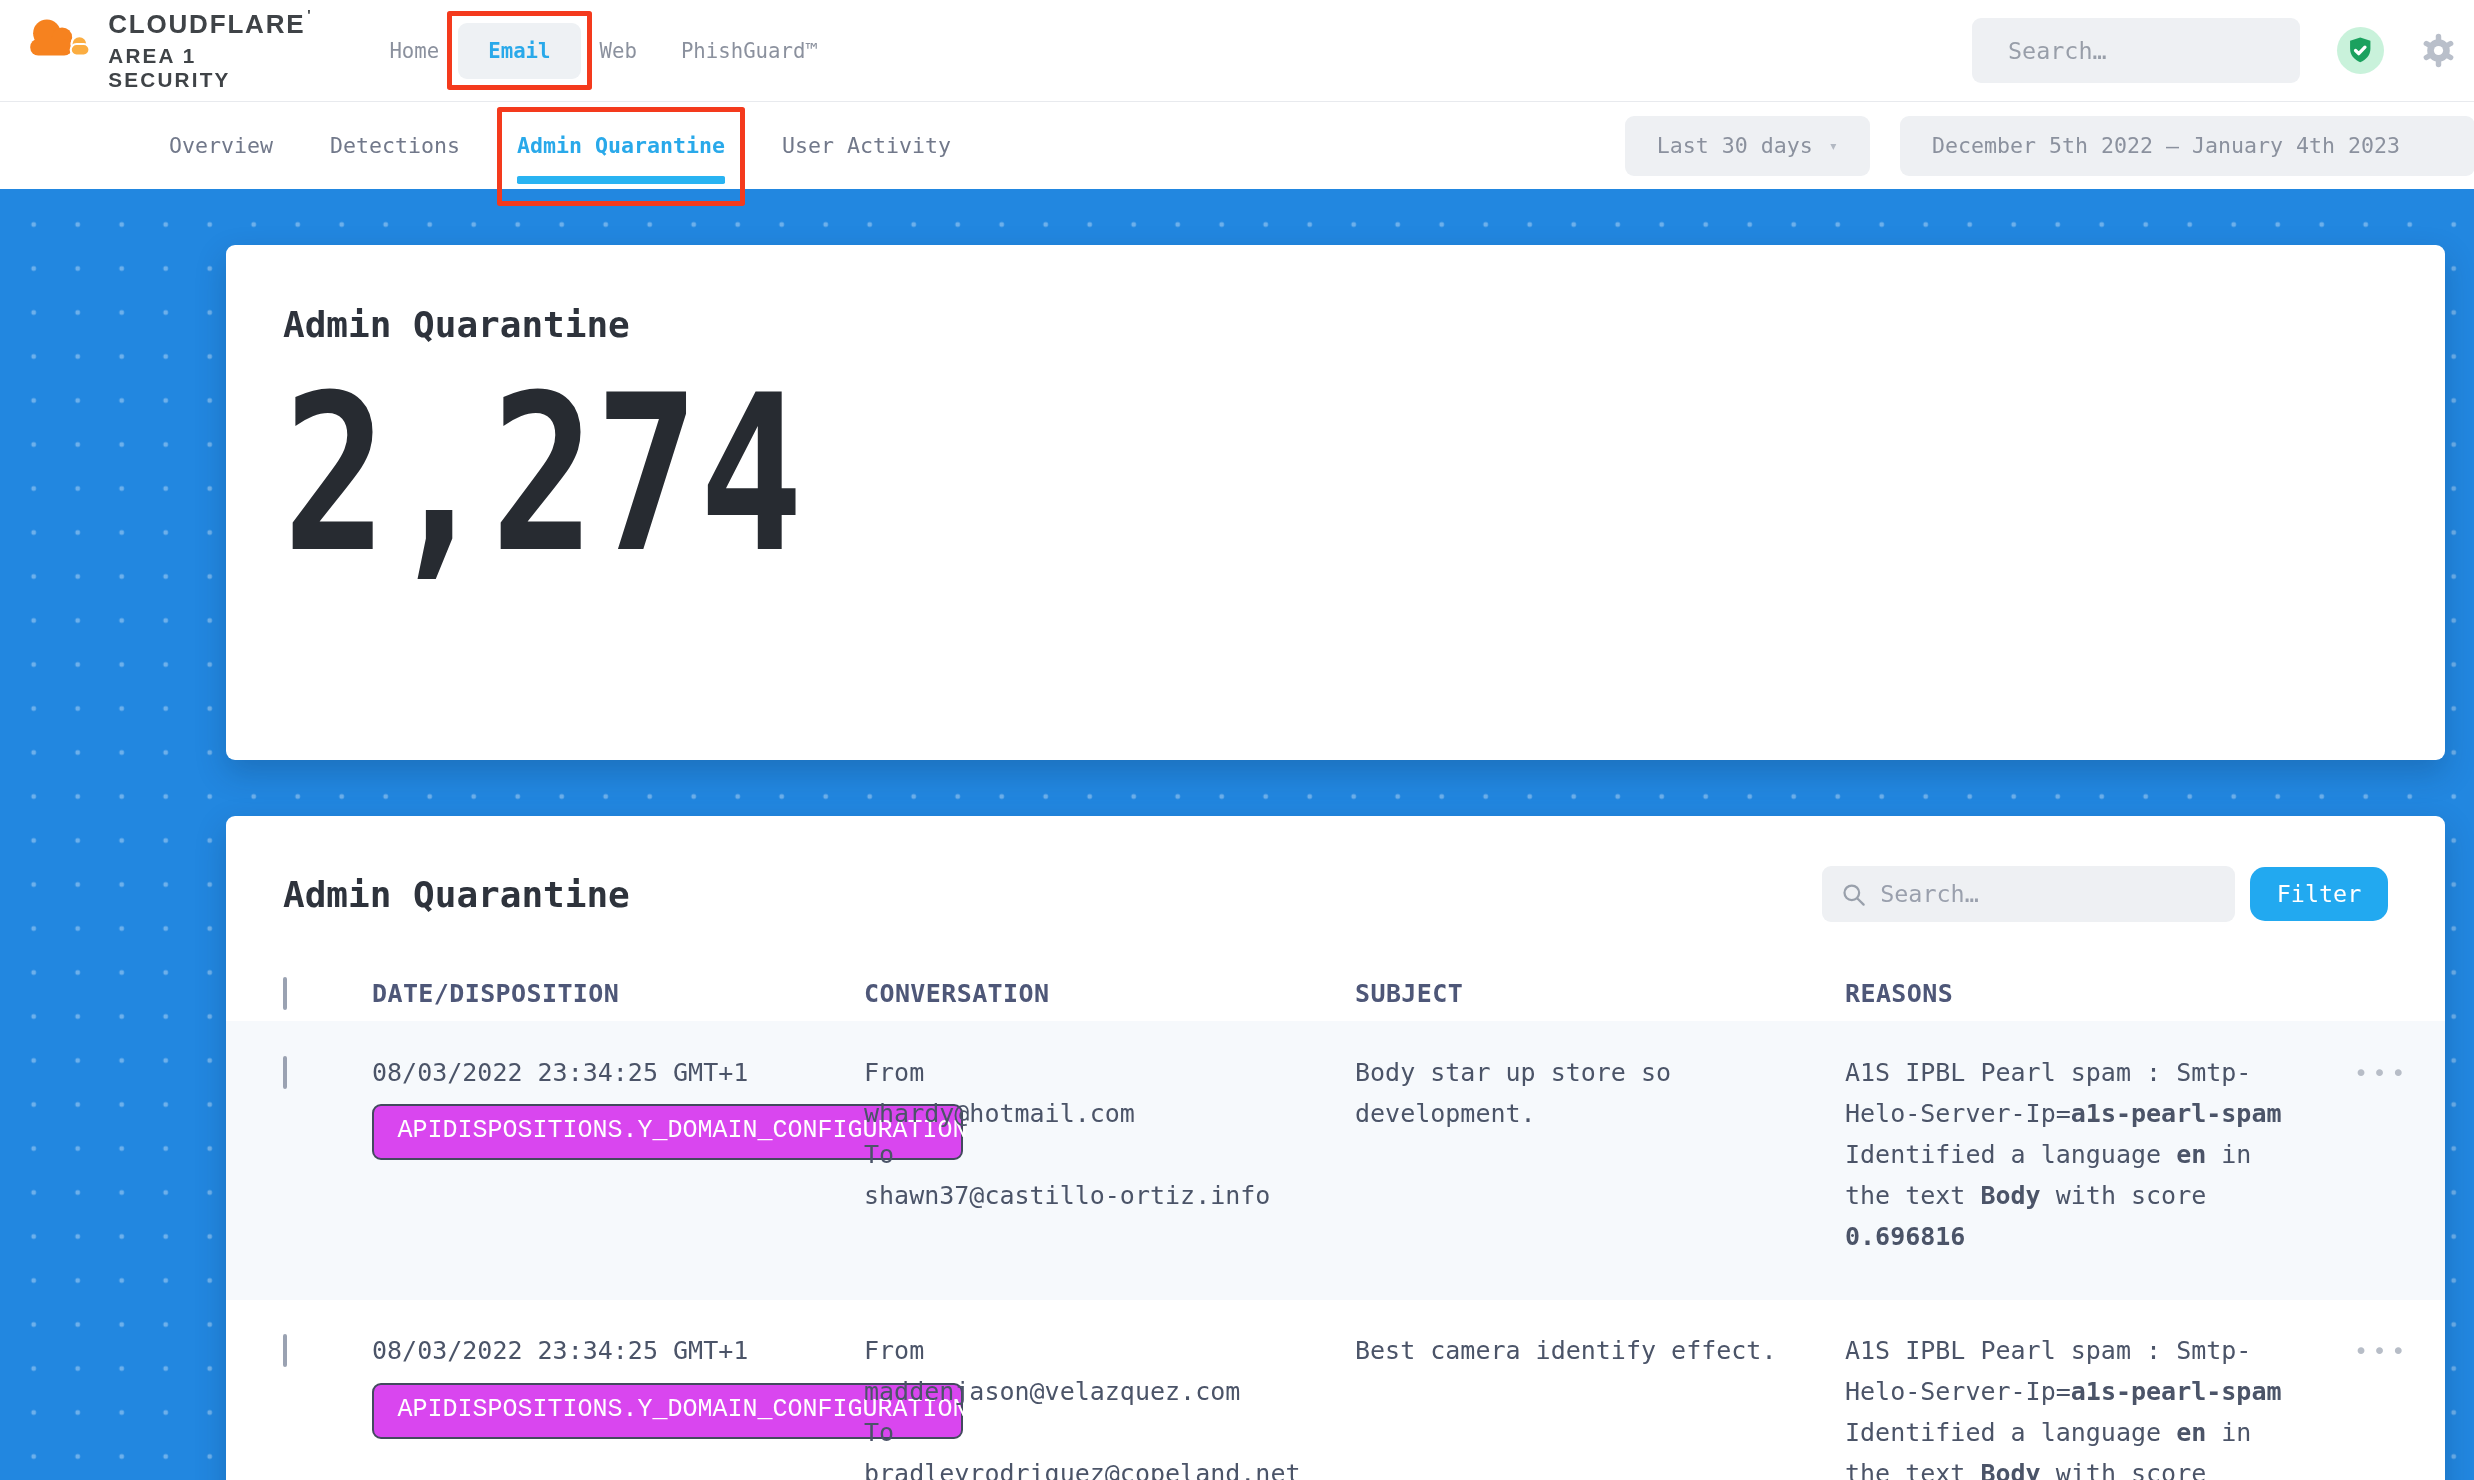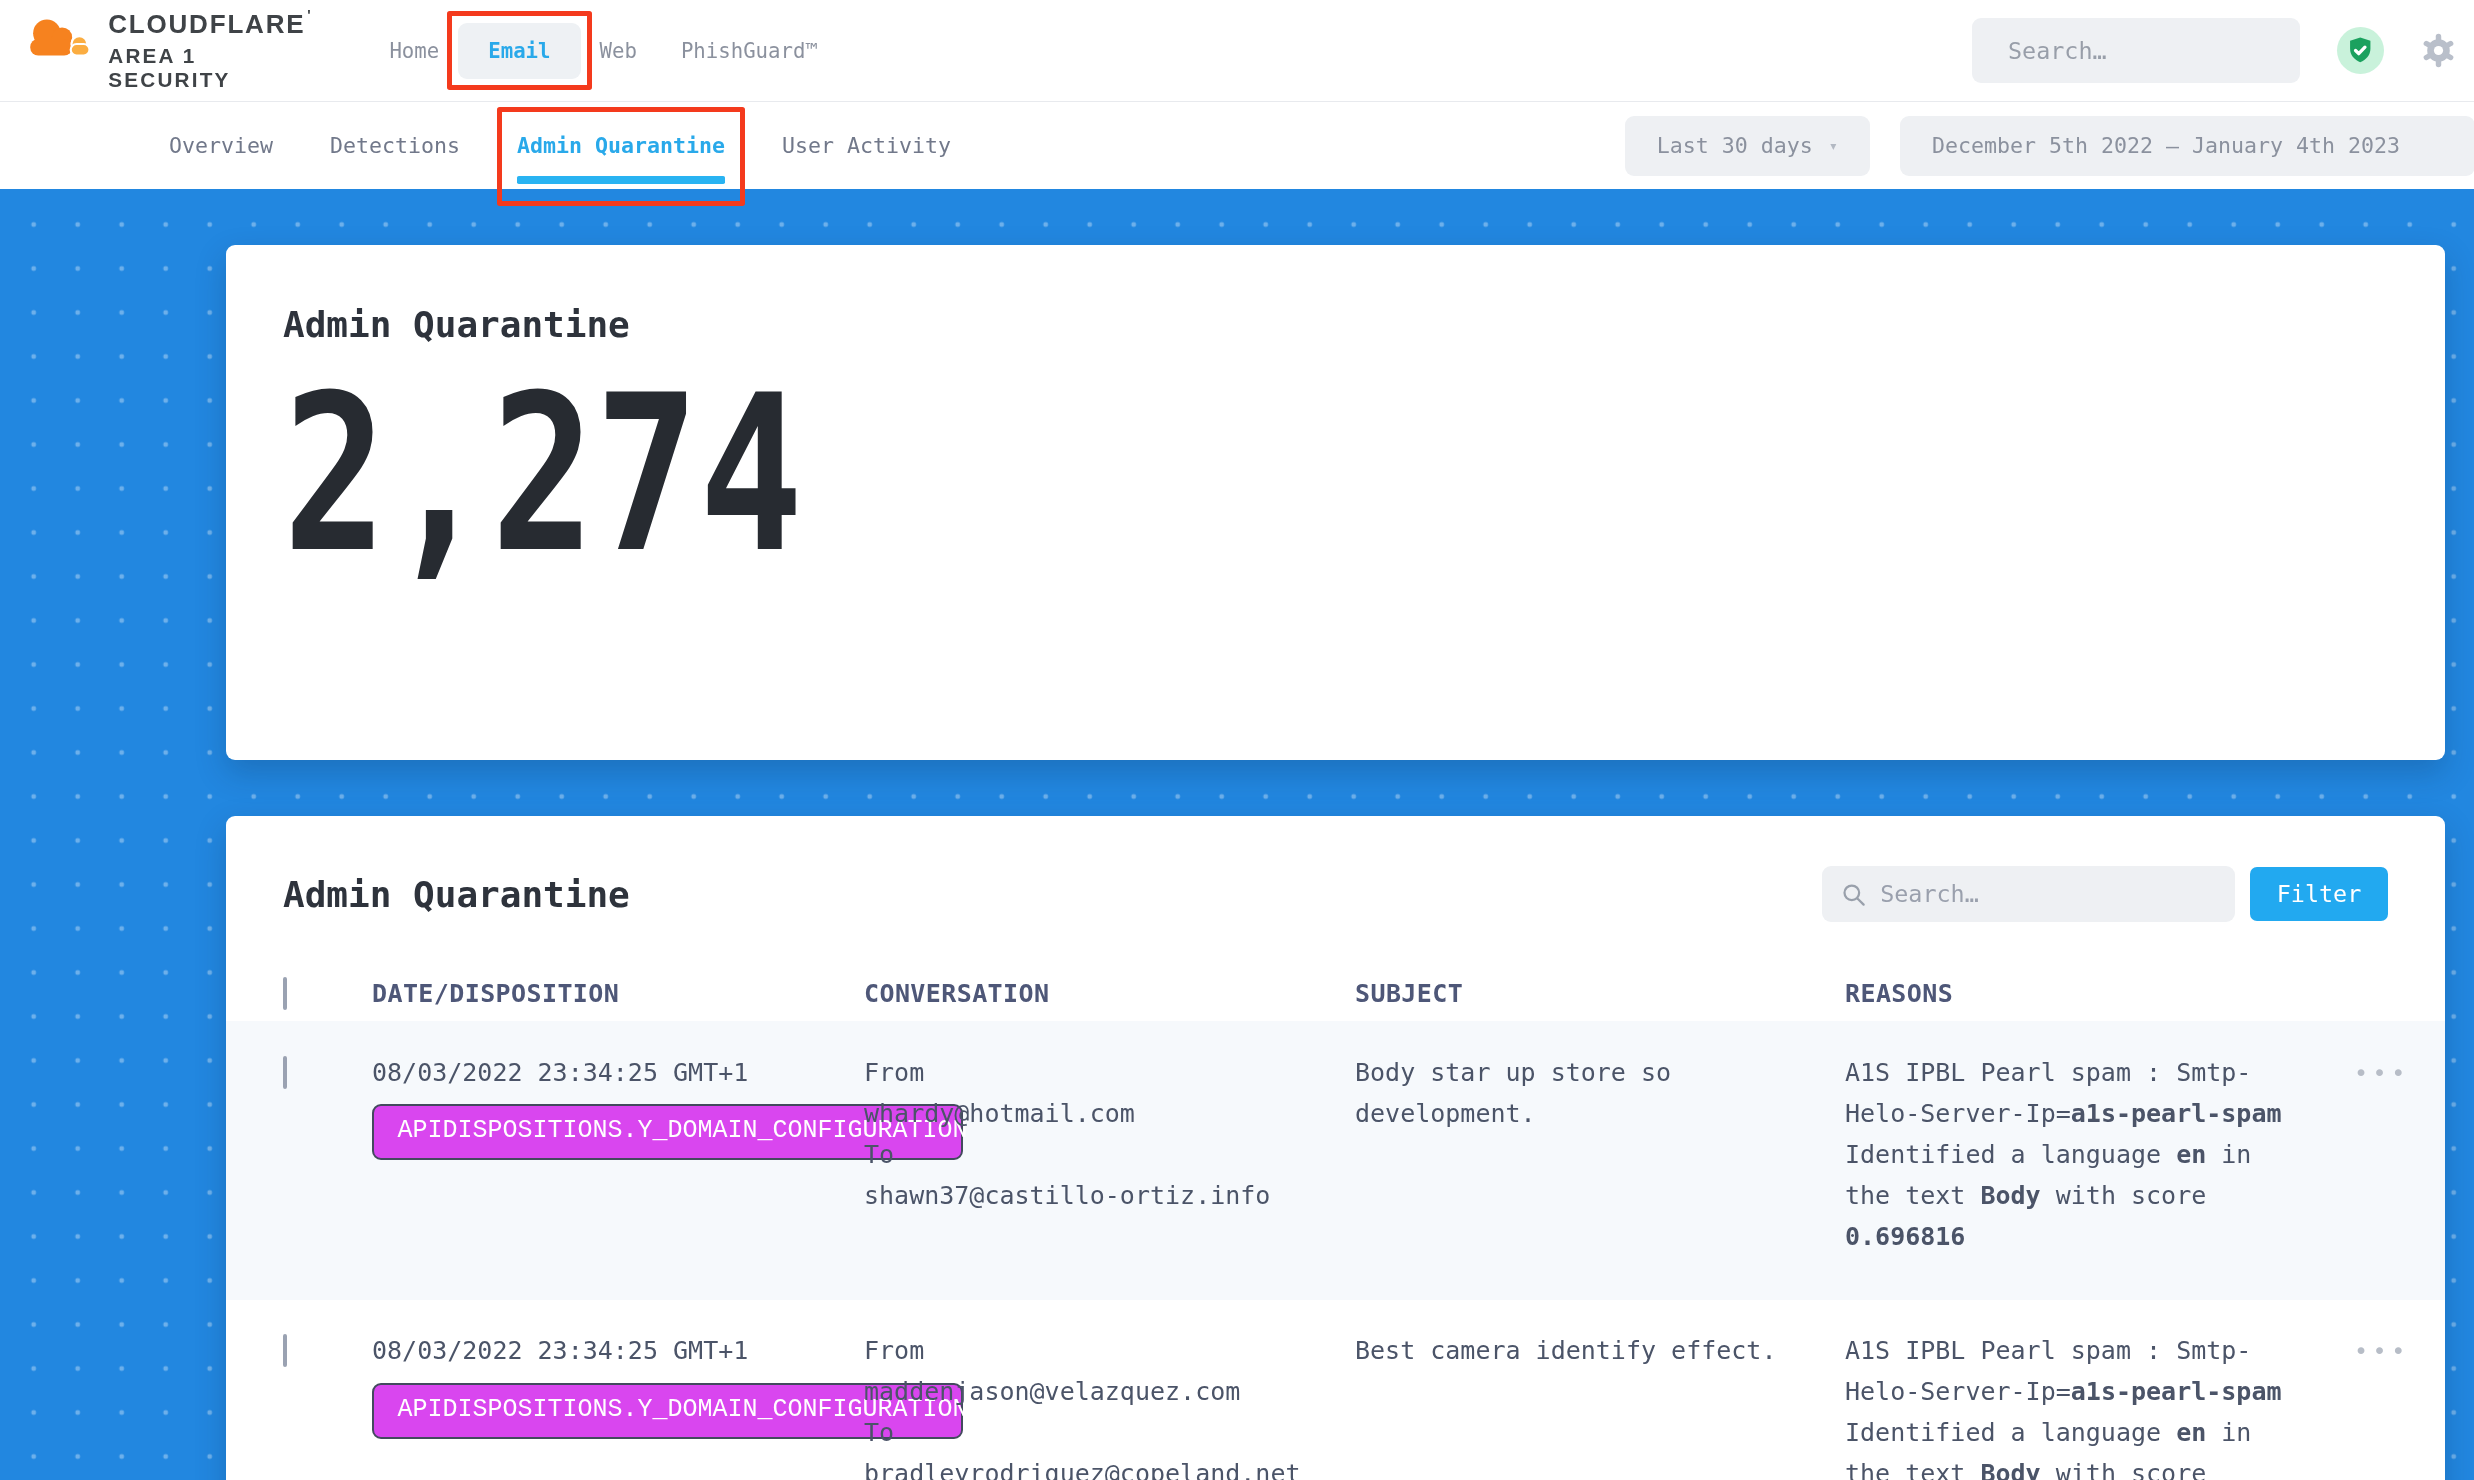--- a/index.html
+++ b/index.html
@@ -105,21 +105,21 @@
     margin-left: auto; width: 413px; height: 56px; background: #eef0f3; border-radius: 9px;
     display: flex; align-items: center; padding: 0 18px; gap: 13.5px;
   }
   .table-search input {
     border: none; outline: none; background: transparent; flex: 1;
     font: inherit; font-size: 23.4px; color: #4b5468;
   }
   .table-search input::placeholder { color: #9aa0ad; }
   .filter-btn {
     margin-left: 15.3px; width: 138px; height: 54px; background: #22a9f0; color: #fff;
-    border: none; border-radius: 7px; font: inherit; font-size: 23.4px;
+    border: none; border-radius: 15px; font: inherit; font-size: 23.4px;
     display: flex; align-items: center; justify-content: center; cursor: pointer;
   }
 
   .tgrid { margin: 43px -57px 0; }
   .thead, .trow {
     display: grid;
     grid-template-columns: 89px 492px 491px 490px 464px 1fr;
     padding-left: 57px; padding-right: 57px;
   }
   .thead { height: 56px; align-items: center; font-size: 25px; font-weight: 700; color: #4e5778; letter-spacing: 0.4px; }

